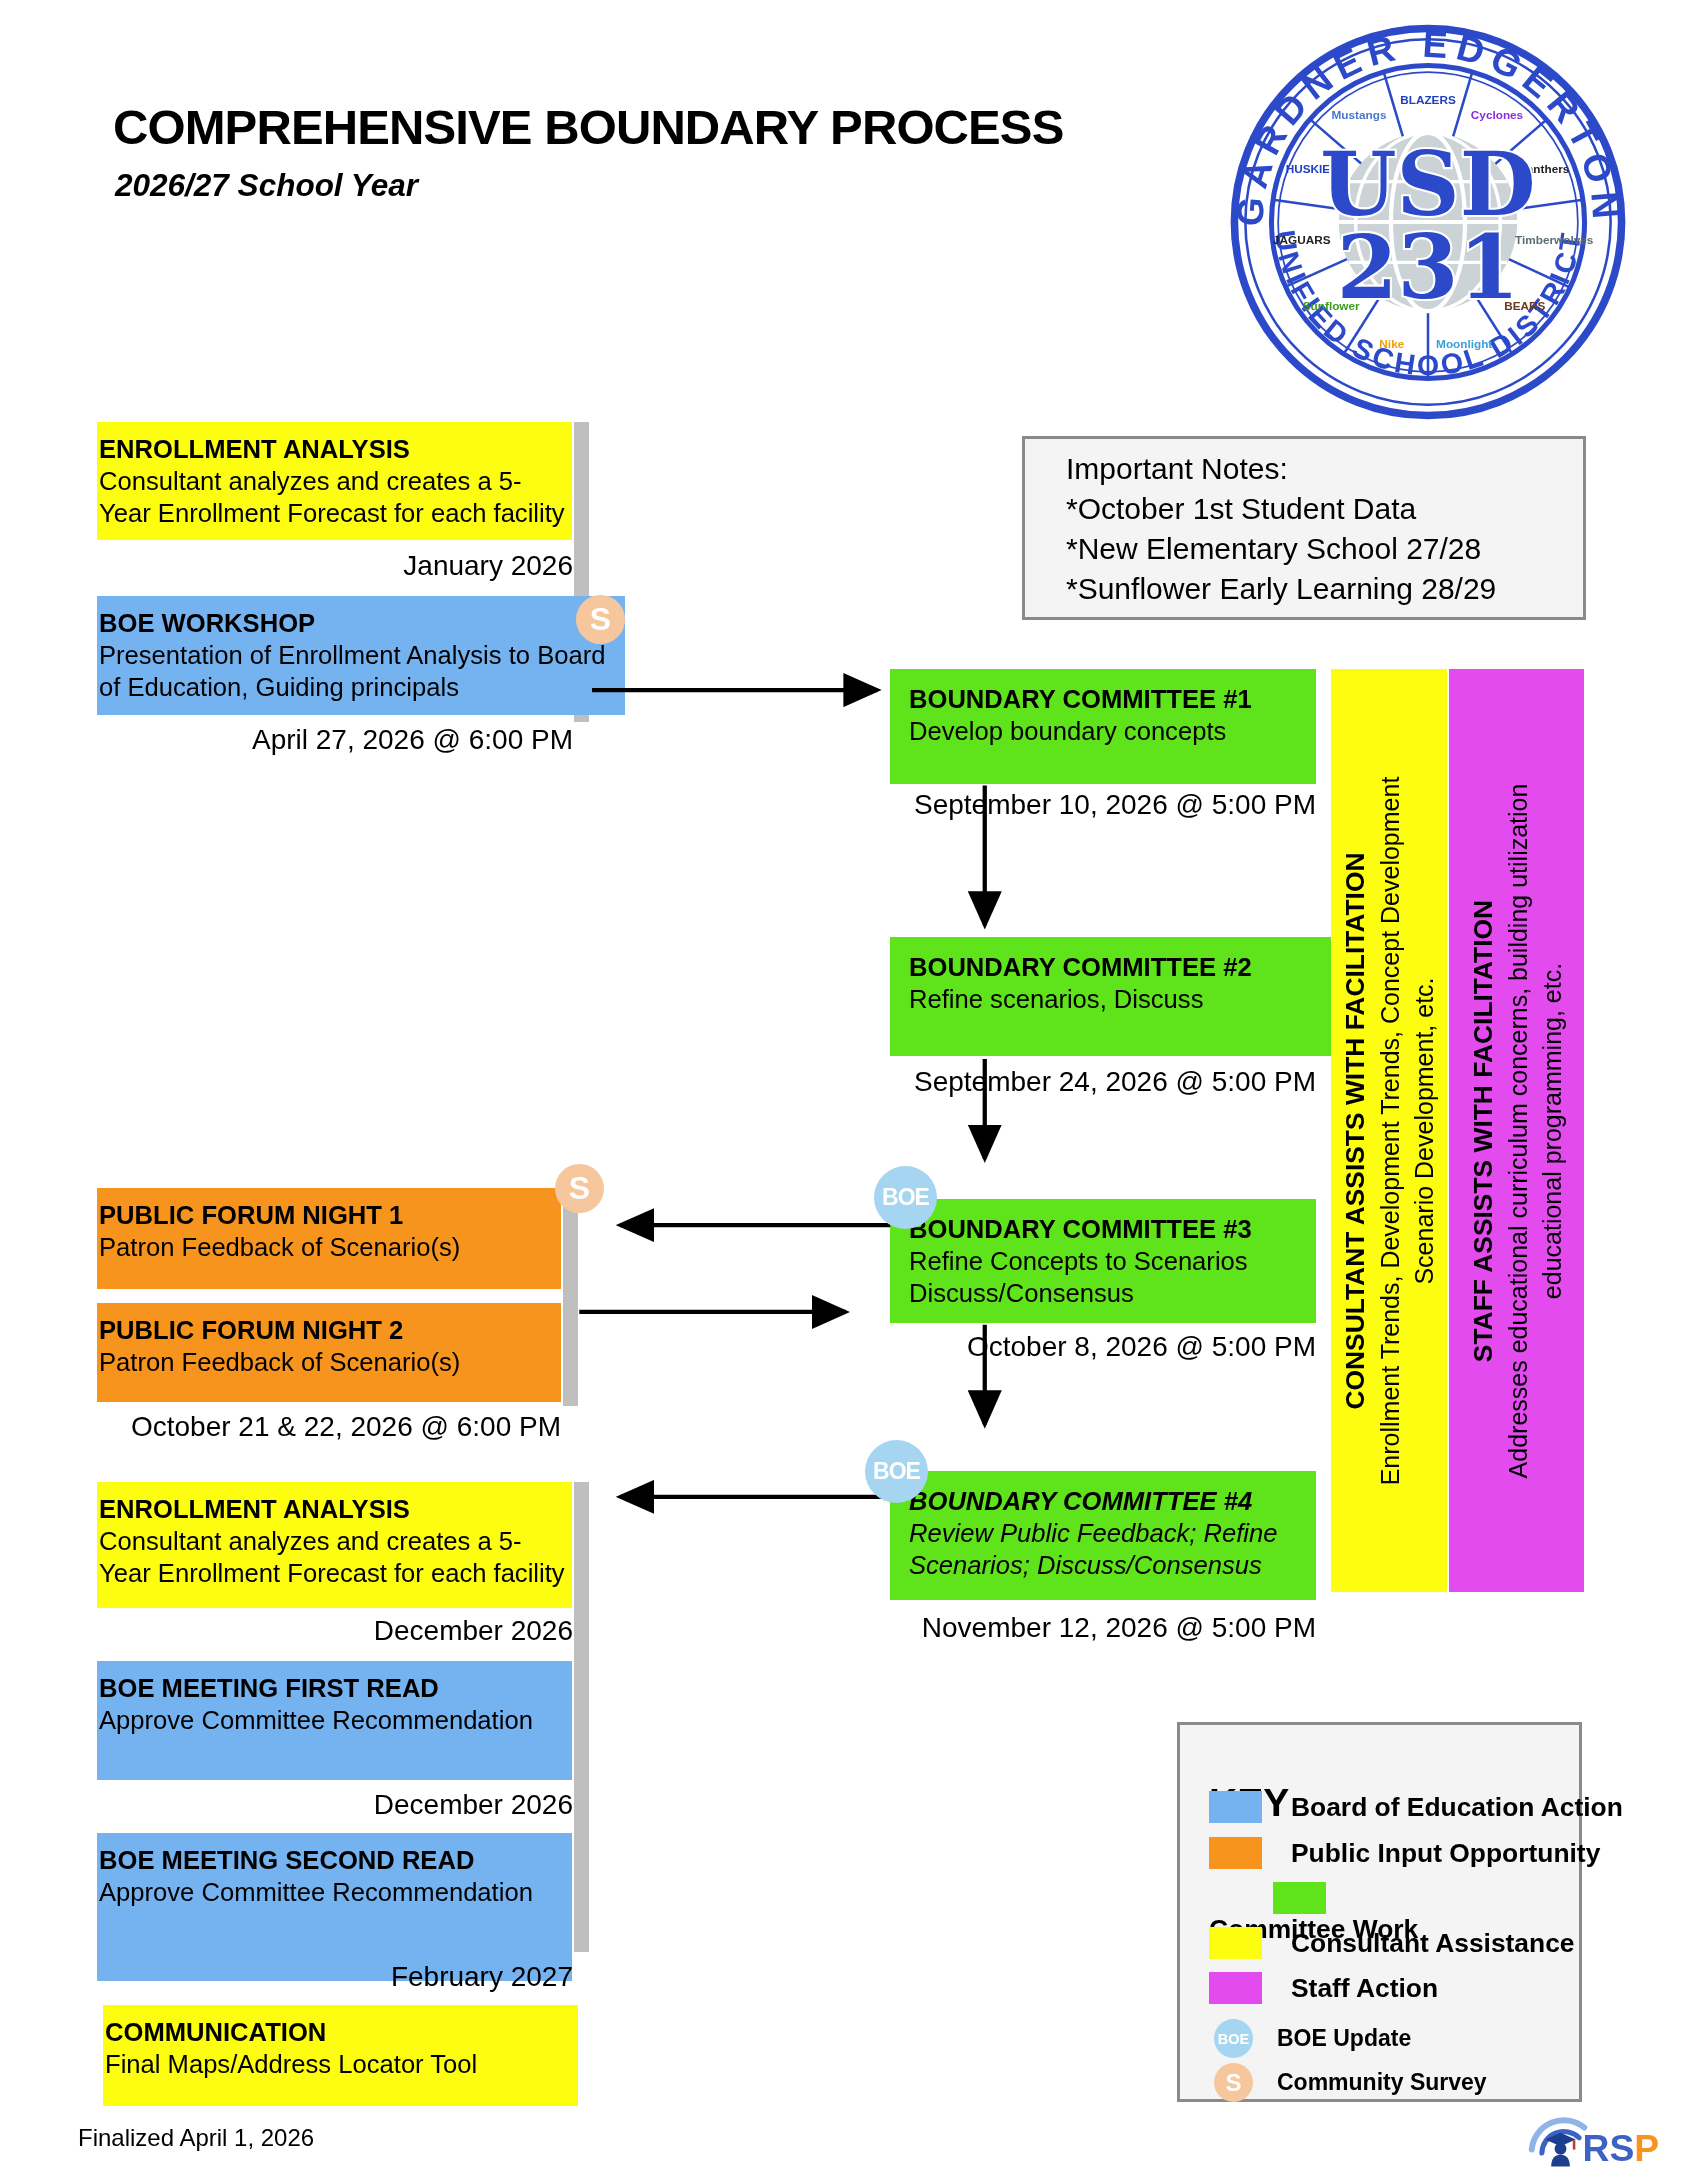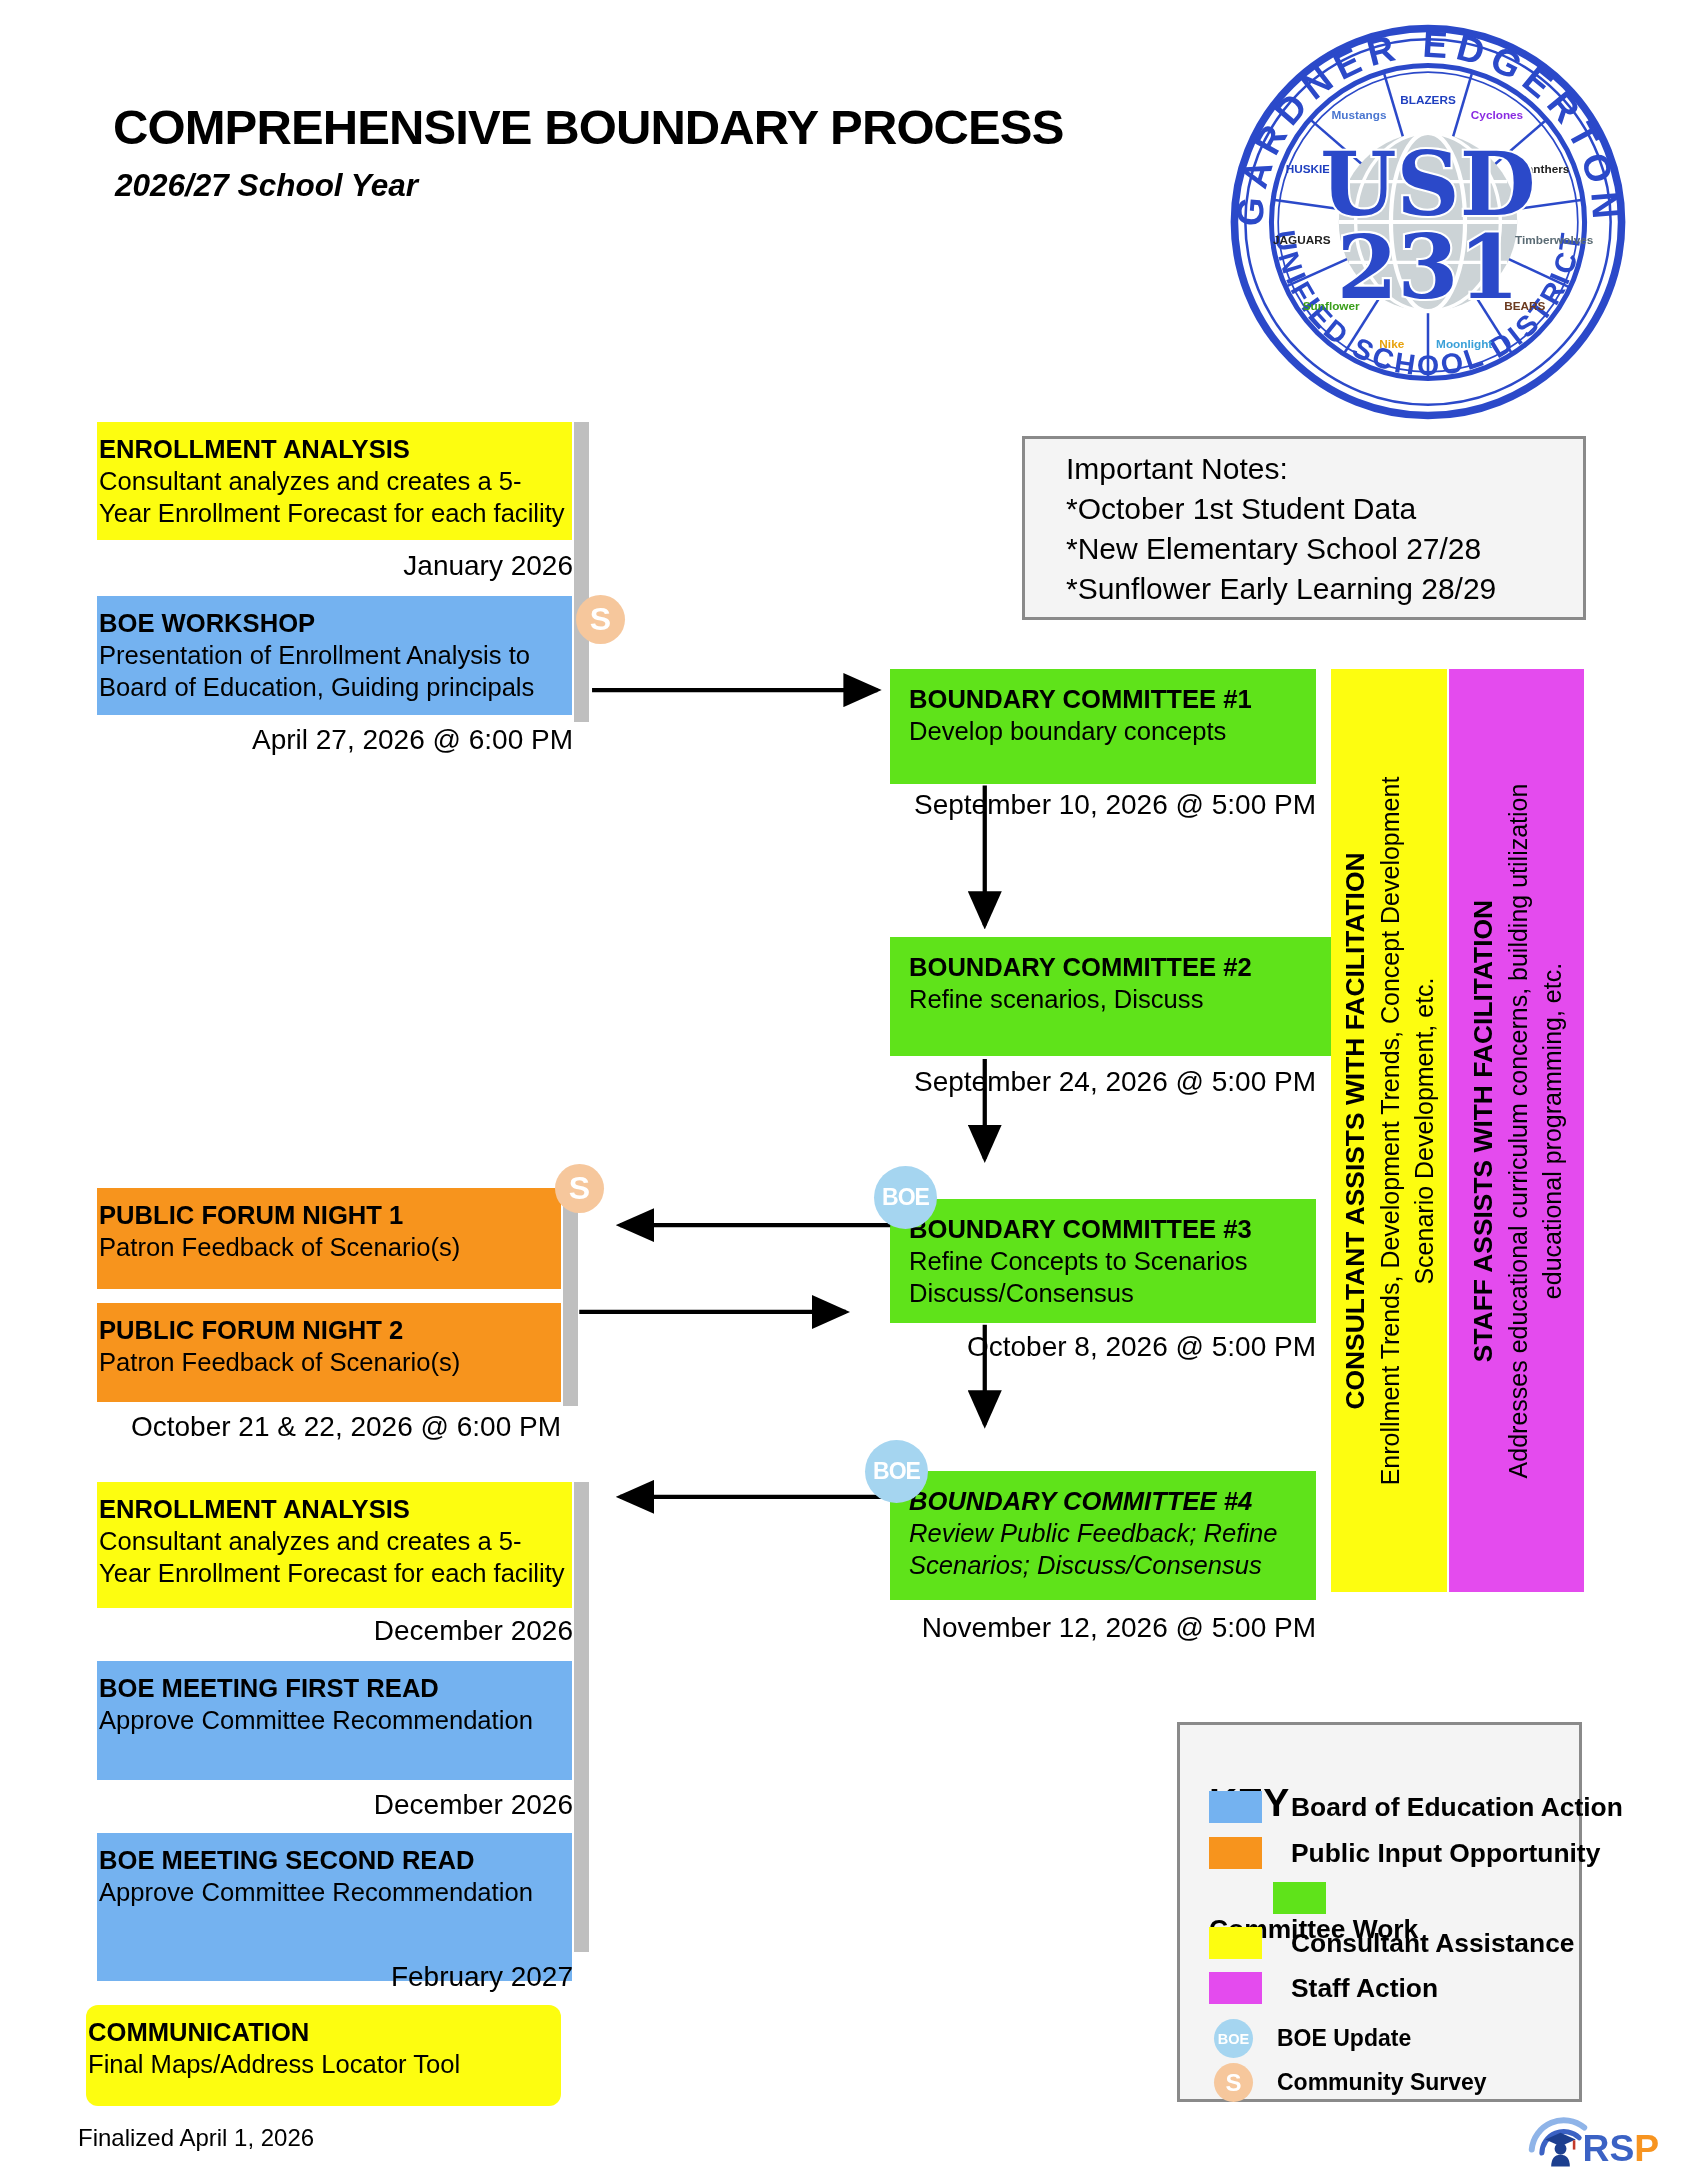--- a/index.html
+++ b/index.html
@@ -145,21 +145,21 @@
   <div class="shadowbar" style="left:574px;top:422px;height:300px;"></div>
   <div class="shadowbar" style="left:563px;top:1188px;height:218px;"></div>
   <div class="shadowbar" style="left:574px;top:1482px;height:470px;"></div>
 
   <div class="box c-consultant" style="left:97px;top:422px;width:475px;height:118px;">
     <div class="bt">ENROLLMENT ANALYSIS</div>
     <div>Consultant analyzes and creates a 5-Year Enrollment Forecast for each facility</div>
   </div>
   <div class="date" style="right:1112px;top:550px;">January 2026</div>
 
-  <div class="box c-board" style="left:97px;top:596px;width:475px;height:119px;">
+  <div class="box c-board" style="left:97px;top:596px;width:528px;height:119px;">
     <div class="bt">BOE WORKSHOP</div>
     <div>Presentation of Enrollment Analysis to Board of Education, Guiding principals</div>
   </div>
   <div class="date" style="right:1112px;top:724px;">April 27, 2026 @ 6:00 PM</div>
 
   <div class="box c-public" style="left:97px;top:1188px;width:464px;height:101px;">
     <div class="bt">PUBLIC FORUM NIGHT 1</div>
     <div>Patron Feedback of Scenario(s)</div>
   </div>
   <div class="box c-public" style="left:97px;top:1303px;width:464px;height:99px;">
@@ -179,21 +179,21 @@
     <div>Approve Committee Recommendation</div>
   </div>
   <div class="date" style="right:1112px;top:1789px;">December 2026</div>
 
   <div class="box c-board" style="left:97px;top:1833px;width:475px;height:148px;">
     <div class="bt">BOE MEETING SECOND READ</div>
     <div>Approve Committee Recommendation</div>
   </div>
   <div class="date" style="right:1112px;top:1961px;">February 2027</div>
 
-  <div class="box c-consultant" style="left:86px;top:2005px;width:475px;height:101px;border-radius:12px;">
+  <div class="box c-consultant" style="left:103px;top:2005px;width:475px;height:101px;">
     <div class="bt">COMMUNICATION</div>
     <div>Final Maps/Address Locator Tool</div>
   </div>
 
   <div class="box cbox c-committee" style="left:890px;top:669px;width:426px;height:115px;">
     <div class="bt">BOUNDARY COMMITTEE #1</div>
     <div>Develop boundary concepts</div>
   </div>
   <div class="date" style="right:369px;top:789px;">September 10, 2026 @ 5:00 PM</div>
 

